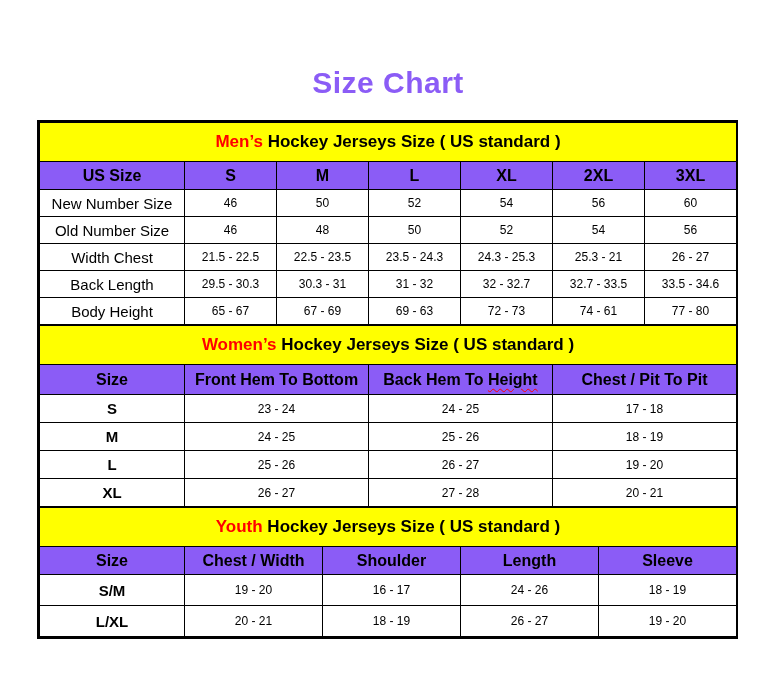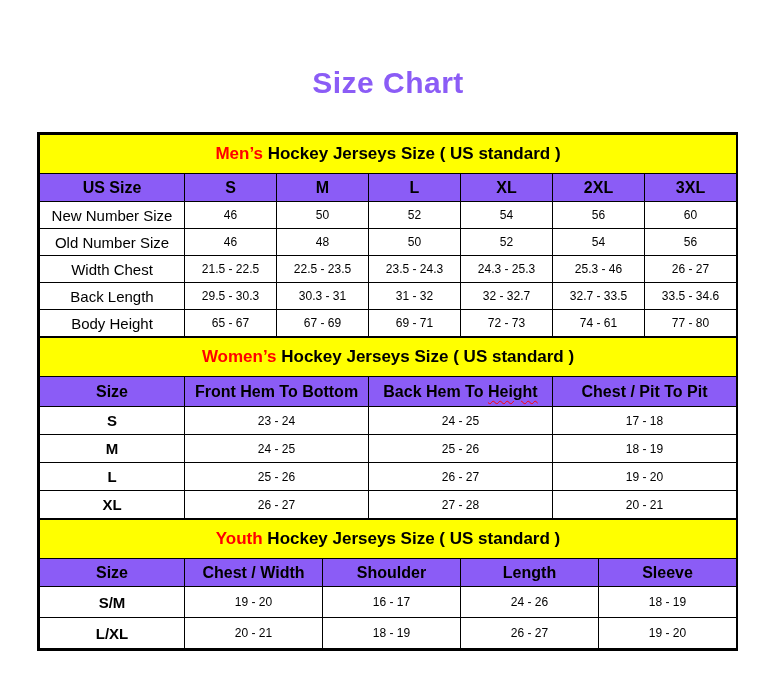--- a/index.html
+++ b/index.html
@@ -22,21 +22,21 @@
     left: 0;
     width: 776px;
     text-align: center;
     font-size: 30px;
     font-weight: bold;
     color: #8b5cf6;
     letter-spacing: 0.5px;
   }
   .tables-wrap {
     position: absolute;
-    top: 132px;
+    top: 120px;
     left: 37px;
     width: 697px;
     border: 2px solid #000000;
   }
   table.size-table {
     width: 100%;
     border-collapse: collapse;
     table-layout: fixed;
   }
   table.size-table th,
@@ -128,37 +128,37 @@
           <td class="val">52</td>
           <td class="val">54</td>
           <td class="val">56</td>
         </tr>
         <tr>
           <td class="row-label">Width Chest</td>
           <td class="val">21.5 - 22.5</td>
           <td class="val">22.5 - 23.5</td>
           <td class="val">23.5 - 24.3</td>
           <td class="val">24.3 - 25.3</td>
-          <td class="val">25.3 - 46</td>
+          <td class="val">25.3 - 21</td>
           <td class="val">26 - 27</td>
         </tr>
         <tr>
           <td class="row-label">Back Length</td>
           <td class="val">29.5 - 30.3</td>
           <td class="val">30.3 - 31</td>
           <td class="val">31 - 32</td>
           <td class="val">32 - 32.7</td>
           <td class="val">32.7 - 33.5</td>
           <td class="val">33.5 - 34.6</td>
         </tr>
         <tr>
           <td class="row-label">Body Height</td>
           <td class="val">65 - 67</td>
           <td class="val">67 - 69</td>
-          <td class="val">69 - 71</td>
+          <td class="val">69 - 63</td>
           <td class="val">72 - 73</td>
           <td class="val">74 - 61</td>
           <td class="val">77 - 80</td>
         </tr>
       </tbody>
     </table>
 
     <table class="size-table women">
       <colgroup>
         <col style="width:145px">

